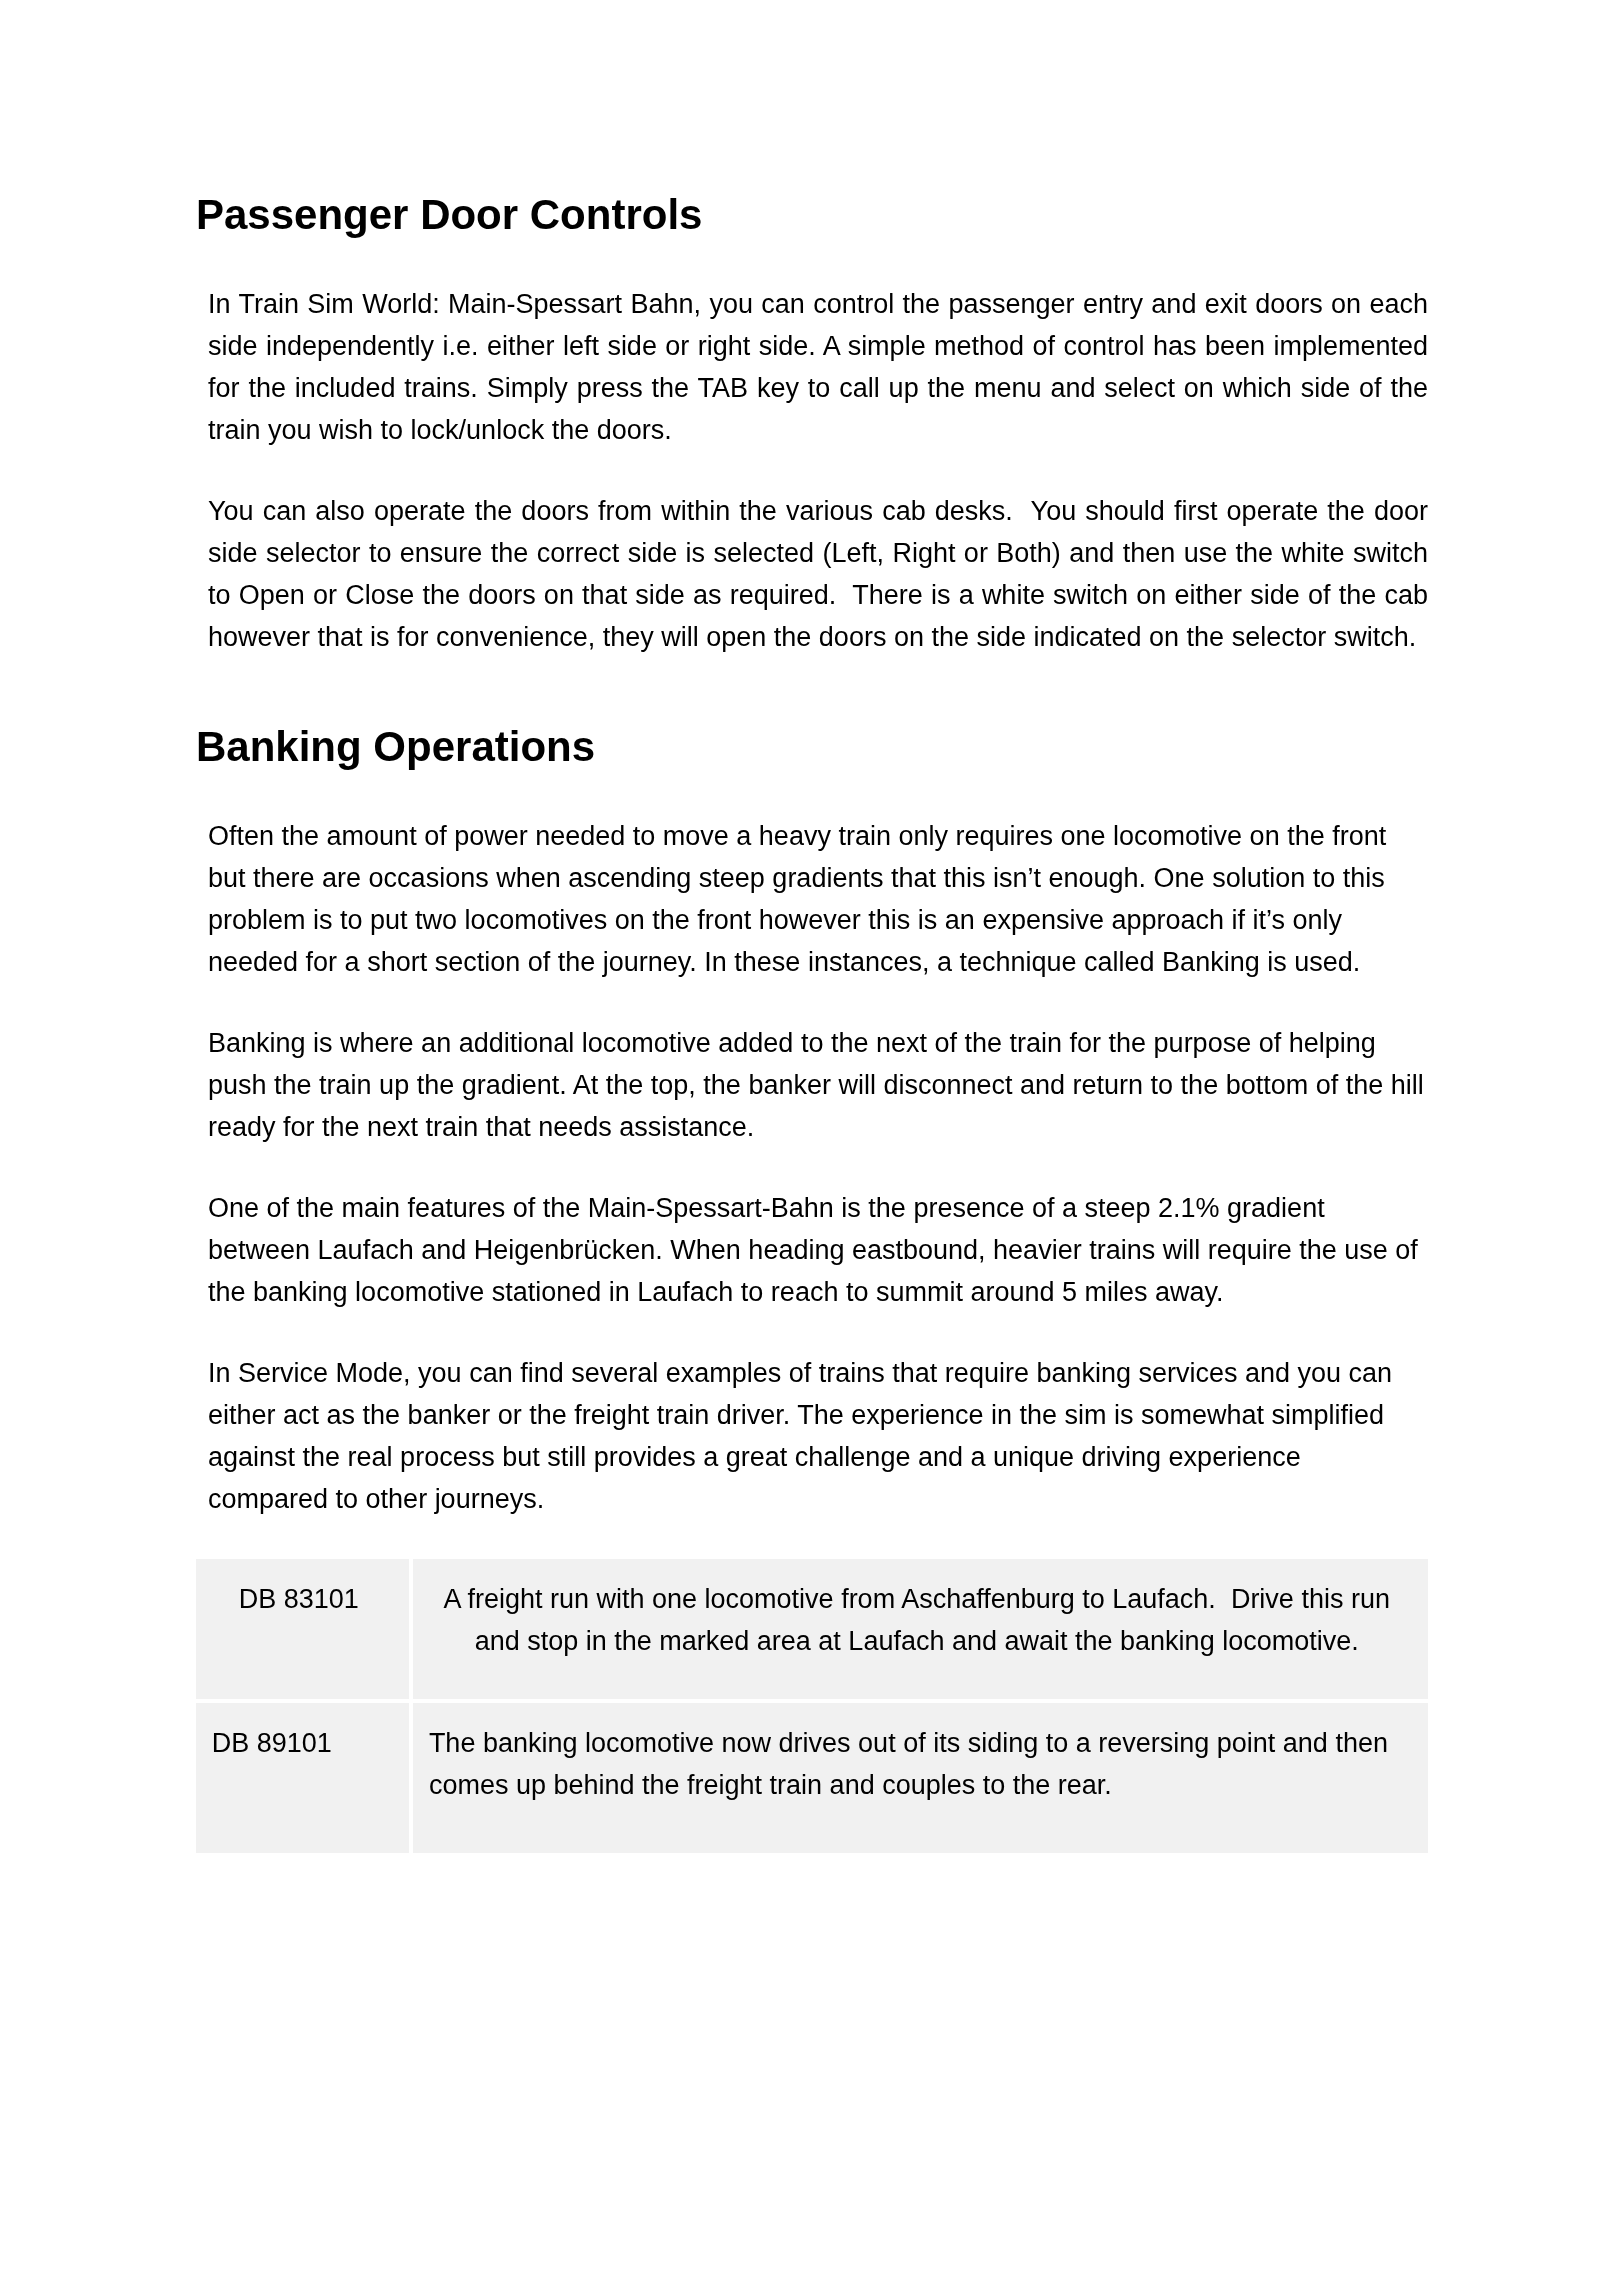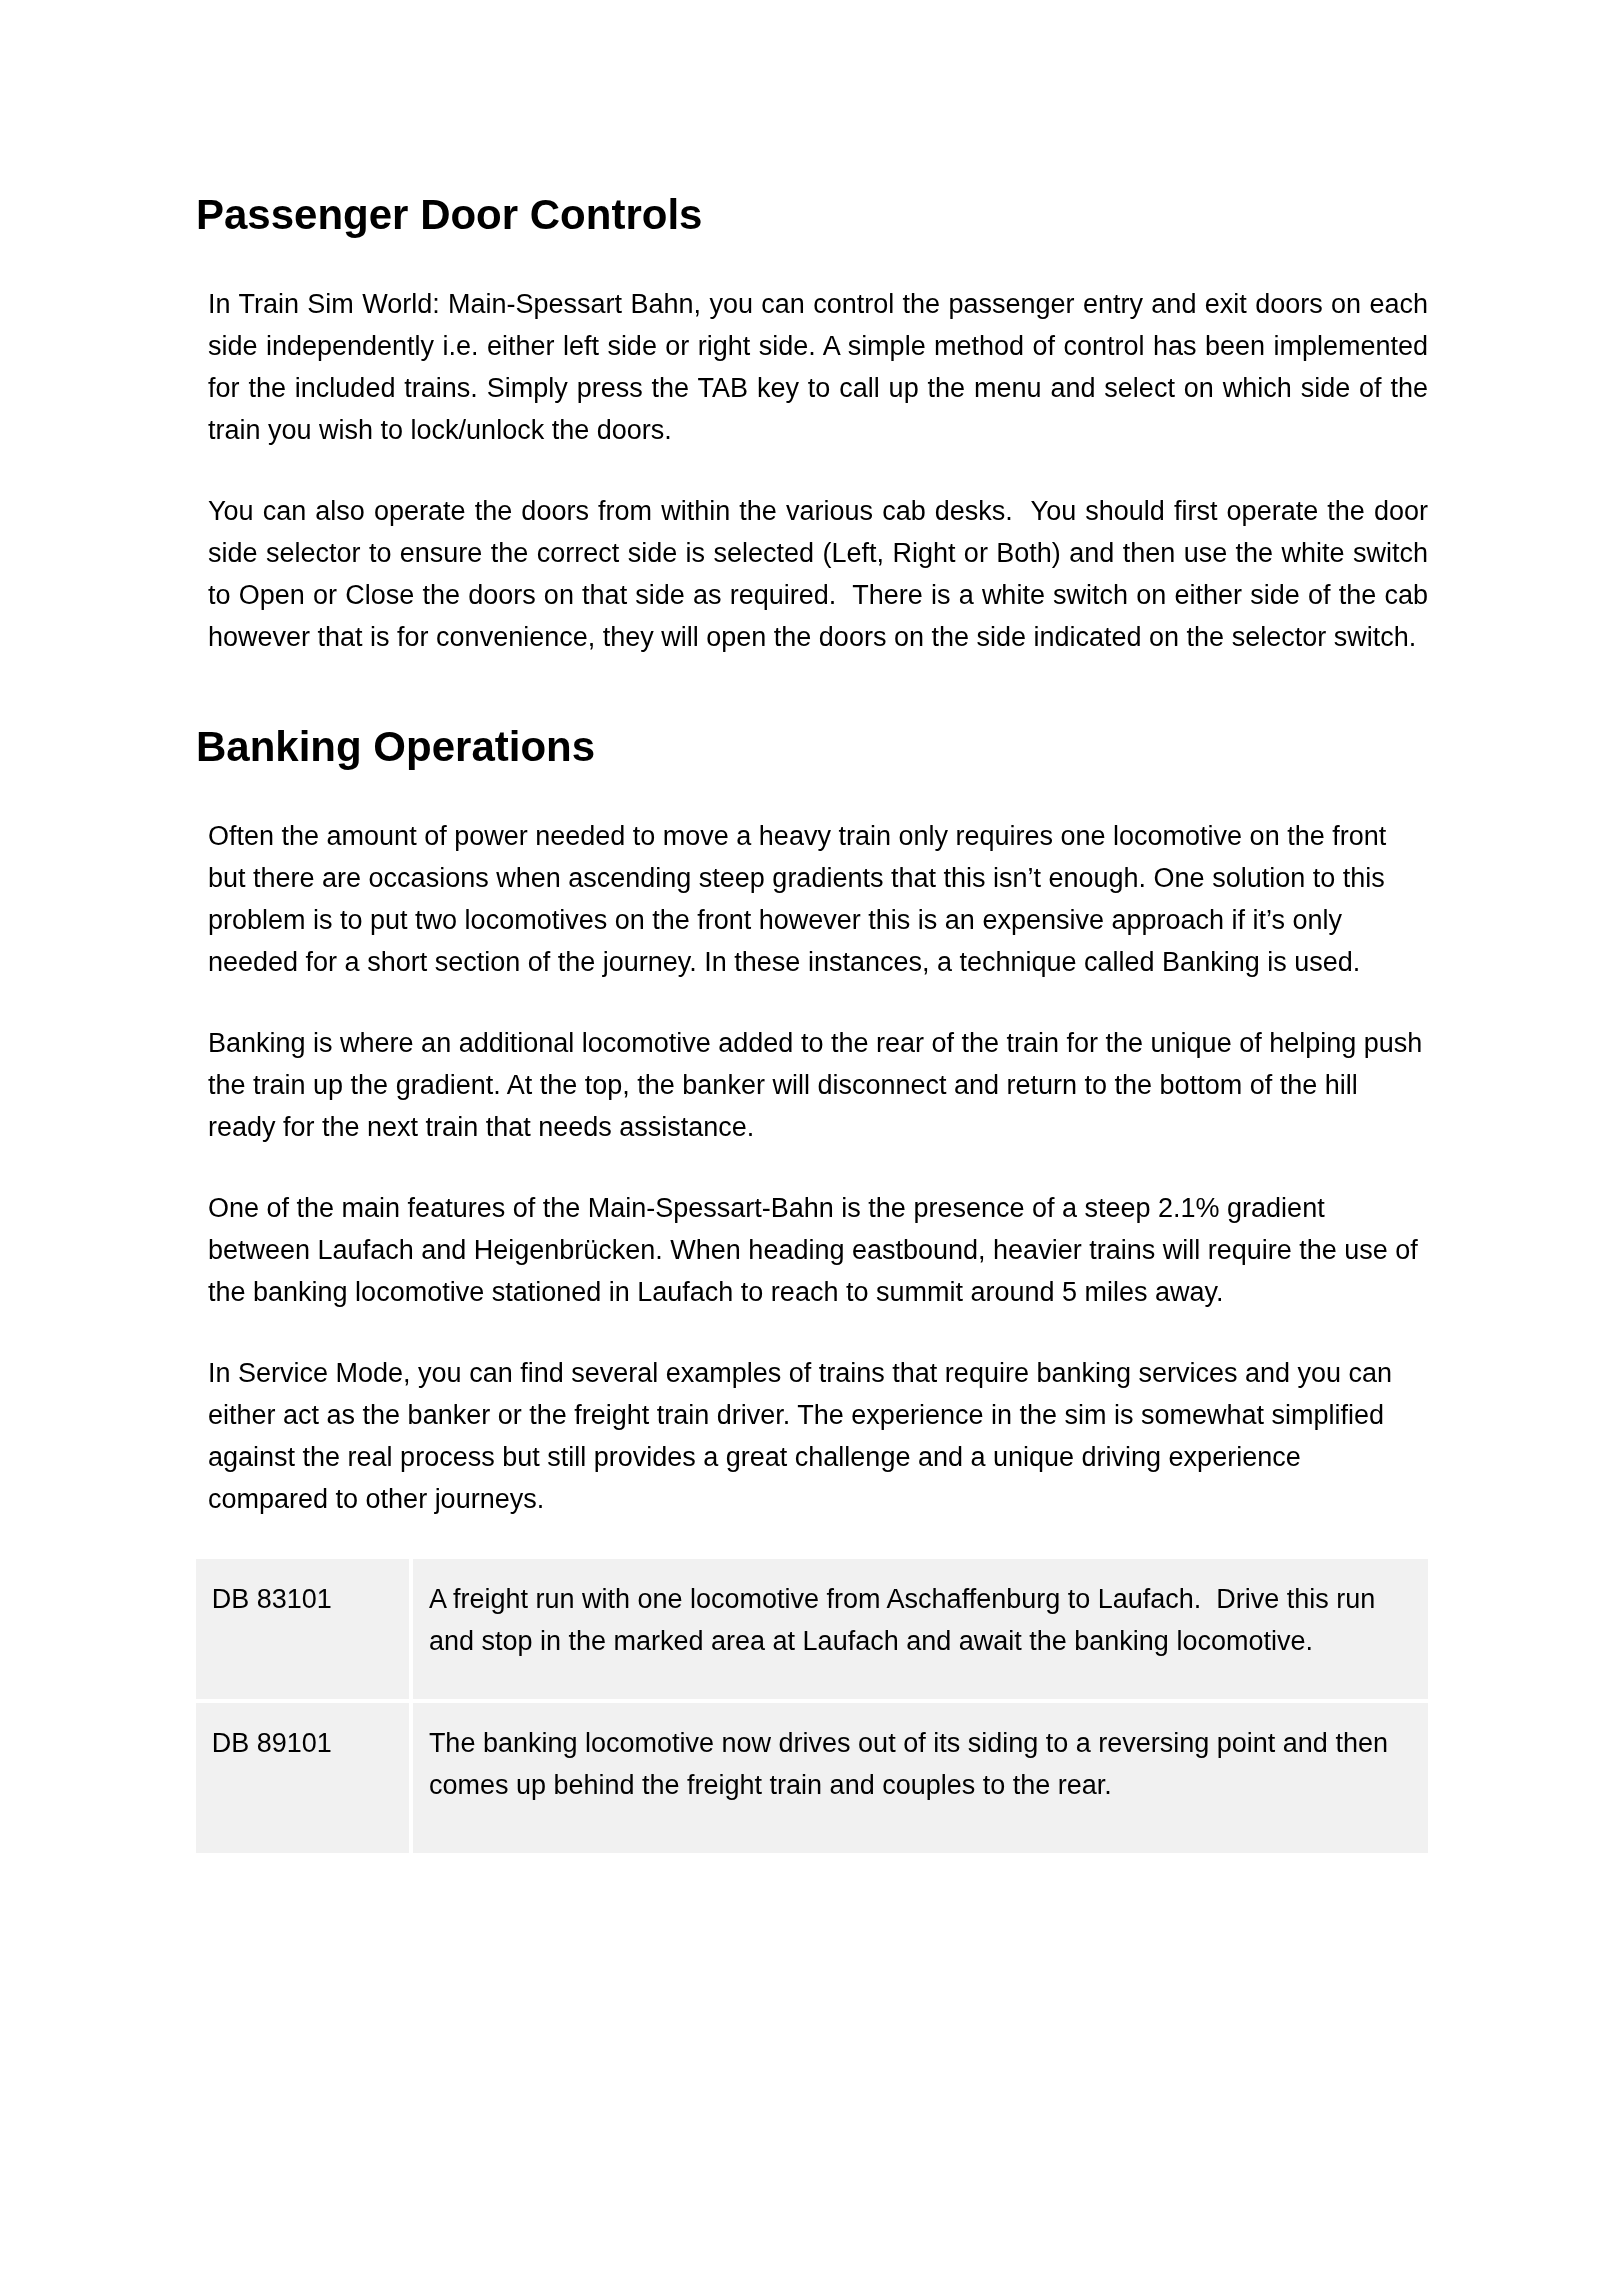--- a/index.html
+++ b/index.html
@@ -50,20 +50,21 @@
     line-height: 42px;
     padding: 18.6px 23.5px 13.7px 15.7px;
     white-space: pre-wrap;
   }
   table.svc td.c1 {
     width: 174px;
     border-right: 4.9px solid #ffffff;
   }
   table.svc tr.r1 td {
     border-bottom: 4.9px solid #ffffff;
+    text-align: center;
   }
   table.svc tr.r1 {
     height: 144px;
   }
   table.svc tr.r2 {
     height: 150px;
   }
   .pagenum {
     position: absolute;
     top: 2115px;
@@ -82,21 +83,21 @@
   <h1>Passenger Door Controls</h1>
 
   <p class="just">In Train Sim World: Main-Spessart Bahn, you can control the passenger entry and exit doors on each side independently i.e. either left side or right side. A simple method of control has been implemented for the included trains. Simply press the TAB key to call up the menu and select on which side of the train you wish to lock/unlock the doors.</p>
 
   <p class="just">You can also operate the doors from within the various cab desks.  You should first operate the door side selector to ensure the correct side is selected (Left, Right or Both) and then use the white switch to Open or Close the doors on that side as required.  There is a white switch on either side of the cab however that is for convenience, they will open the doors on the side indicated on the selector switch.</p>
 
   <h2>Banking Operations</h2>
 
   <p>Often the amount of power needed to move a heavy train only requires one locomotive on the front but there are occasions when ascending steep gradients that this isn’t enough. One solution to this problem is to put two locomotives on the front however this is an expensive approach if it’s only needed for a short section of the journey. In these instances, a technique called Banking is used.</p>
 
-  <p>Banking is where an additional locomotive added to the rear of the train for the unique of helping push the train up the gradient. At the top, the banker will disconnect and return to the bottom of the hill ready for the next train that needs assistance.</p>
+  <p>Banking is where an additional locomotive added to the next of the train for the purpose of helping push the train up the gradient. At the top, the banker will disconnect and return to the bottom of the hill ready for the next train that needs assistance.</p>
 
   <p>One of the main features of the Main-Spessart-Bahn is the presence of a steep 2.1% gradient between Laufach and Heigenbrücken. When heading eastbound, heavier trains will require the use of the banking locomotive stationed in Laufach to reach to summit around 5 miles away.</p>
 
   <p>In Service Mode, you can find several examples of trains that require banking services and you can either act as the banker or the freight train driver. The experience in the sim is somewhat simplified against the real process but still provides a great challenge and a unique driving experience compared to other journeys.</p>
 
 
   <table class="svc">
     <tbody>
       <tr class="r1">
         <td class="c1">DB 83101</td>

